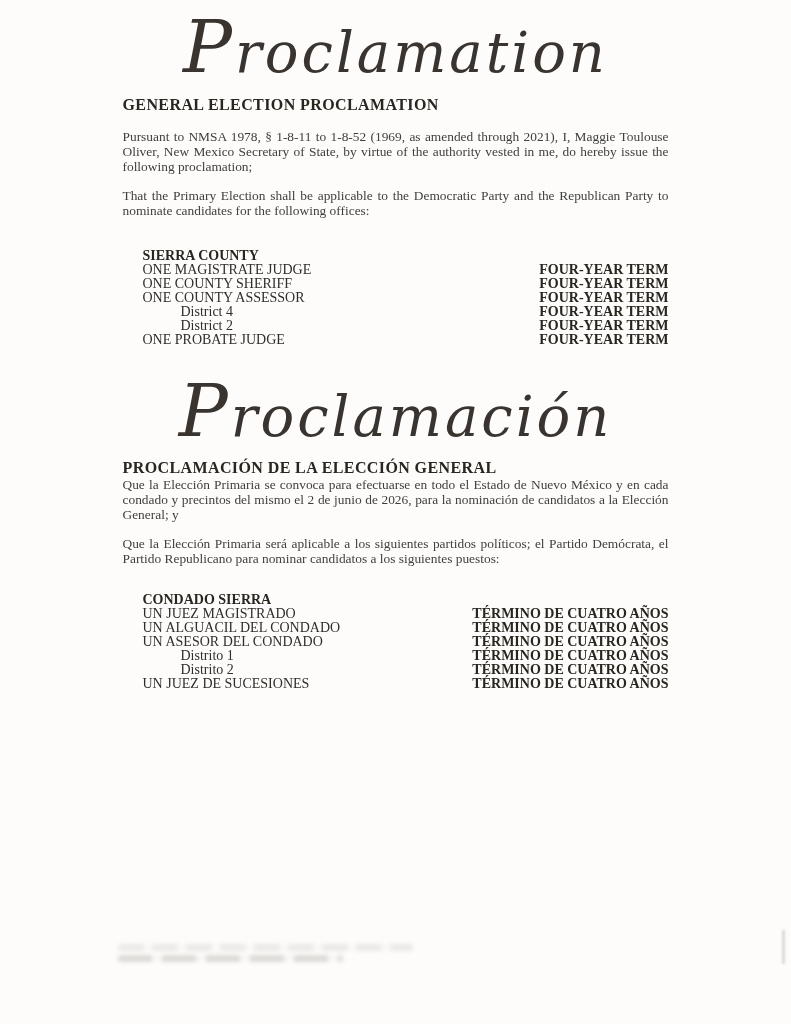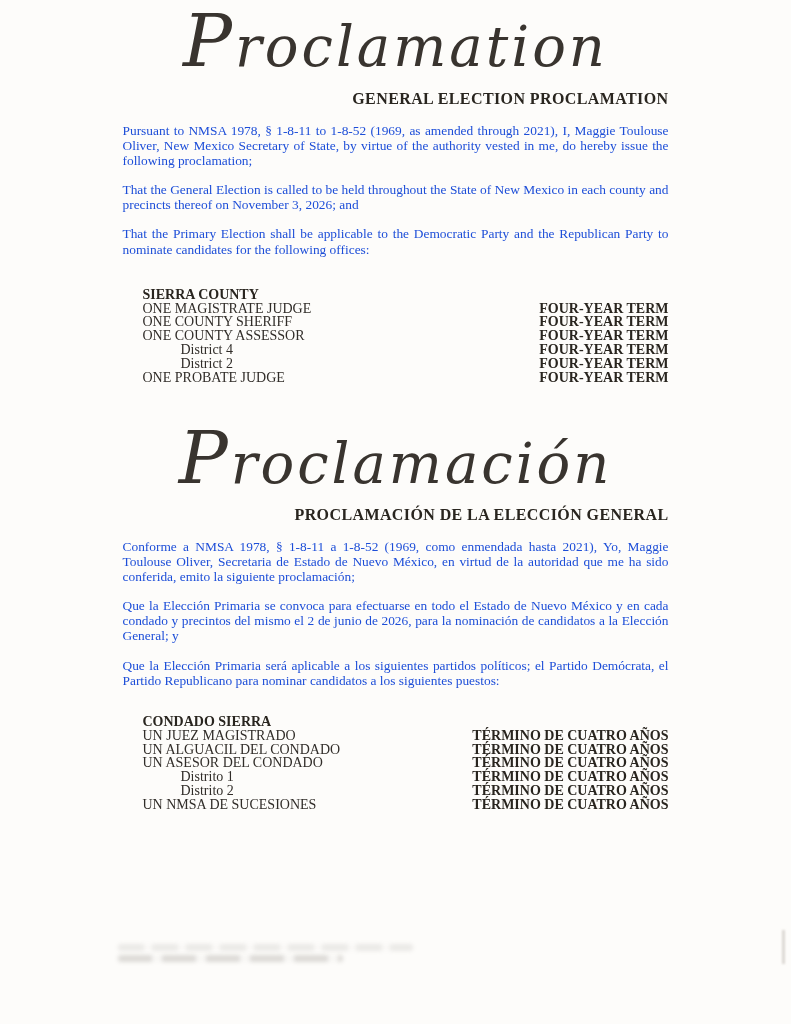--- a/index.html
+++ b/index.html
@@ -11,69 +11,70 @@
     background: #fdfcfa;
     color: #2f2b28;
     font-family: "Liberation Serif", serif;
     overflow: hidden;
     box-sizing: border-box;
   }
   .content {
     position: relative;
     width: 546px;
     margin: 0 auto;
+    padding-top: 6px;
   }
   .script-title {
     font-family: "DejaVu Serif", serif;
     font-style: italic;
     font-weight: 400;
     font-size: 56px;
     letter-spacing: 3px;
     text-align: center;
     color: #39342f;
     margin: 0;
     line-height: 82px;
     white-space: nowrap;
   }
   .script-title::first-letter { font-size: 1.3em; }
   .doc-heading {
     font-size: 16px;
     font-weight: bold;
     letter-spacing: 0.4px;
-    text-align: right;
+    text-align: left;
     margin: 2px 0 0 0;
     line-height: 18px;
     color: #29251f;
     white-space: nowrap;
   }
   .para {
     font-size: 13.4px;
     line-height: 15.1px;
     text-align: justify;
     margin: 0 0 14px 0;
-    color: #1d4ed8;
+    color: #404040;
   }
   .para.first { margin-top: 15px; }
   .offices {
     margin: 31px 0 0 20px;
     width: 526px;
     font-size: 14px;
     line-height: 13.9px;
   }
   .offices .row { display: flex; justify-content: space-between; }
   .offices .office { white-space: nowrap; color: #312d29; }
   .offices .office.bold { font-weight: bold; color: #29251f; }
   .offices .office.indent { padding-left: 38px; }
   .offices .term {
     font-weight: bold;
     white-space: nowrap;
     text-align: center;
     color: #29251f;
   }
-  .section-spanish .script-title { margin-top: 33px; line-height: 80px; }
+  .section-spanish .script-title { margin-top: 24px; line-height: 80px; }
   .section-spanish .offices { margin-top: 27px; }
   .smudge {
     position: absolute;
     left: 118px;
     top: 944px;
     width: 300px;
     height: 22px;
   }
   .smudge .line1, .smudge .line2 {
     height: 7px;
@@ -107,21 +108,20 @@
 <body>
 
 <div class="page">
   <div class="content">
 
     <section class="section-english">
       <h1 class="script-title">Proclamation</h1>
       <h2 class="doc-heading">GENERAL ELECTION PROCLAMATION</h2>
 
       <p class="para first">Pursuant to NMSA 1978, § 1-8-11 to 1-8-52 (1969, as amended through 2021), I, Maggie Toulouse Oliver, New Mexico Secretary of State, by virtue of the authority vested in me, do hereby issue the following proclamation;</p>
-      <p class="para">That the General Election is called to be held throughout the State of New Mexico in each county and precincts thereof on November 3, 2026; and</p>
       <p class="para">That the Primary Election shall be applicable to the Democratic Party and the Republican Party to nominate candidates for the following offices:</p>
 
       <div class="offices">
         <div class="row">
           <span class="office bold">SIERRA COUNTY</span>
         </div>
         <div class="row">
           <span class="office">ONE MAGISTRATE JUDGE</span>
           <span class="term">FOUR-YEAR TERM</span>
         </div>
@@ -145,21 +145,20 @@
           <span class="office">ONE PROBATE JUDGE</span>
           <span class="term">FOUR-YEAR TERM</span>
         </div>
       </div>
     </section>
 
     <section class="section-spanish">
       <h1 class="script-title">Proclamación</h1>
       <h2 class="doc-heading">PROCLAMACIÓN DE LA ELECCIÓN GENERAL</h2>
 
-      <p class="para first">Conforme a NMSA 1978, § 1-8-11 a 1-8-52 (1969, como enmendada hasta 2021), Yo, Maggie Toulouse Oliver, Secretaria de Estado de Nuevo México, en virtud de la autoridad que me ha sido conferida, emito la siguiente proclamación;</p>
       <p class="para">Que la Elección Primaria se convoca para efectuarse en todo el Estado de Nuevo México y en cada condado y precintos del mismo el 2 de junio de 2026, para la nominación de candidatos a la Elección General; y</p>
       <p class="para">Que la Elección Primaria será aplicable a los siguientes partidos políticos; el Partido Demócrata, el Partido Republicano para nominar candidatos a los siguientes puestos:</p>
 
       <div class="offices">
         <div class="row">
           <span class="office bold">CONDADO SIERRA</span>
         </div>
         <div class="row">
           <span class="office">UN JUEZ MAGISTRADO</span>
           <span class="term">TÉRMINO DE CUATRO AÑOS</span>
@@ -174,21 +173,21 @@
         </div>
         <div class="row">
           <span class="office indent">Distrito 1</span>
           <span class="term">TÉRMINO DE CUATRO AÑOS</span>
         </div>
         <div class="row">
           <span class="office indent">Distrito 2</span>
           <span class="term">TÉRMINO DE CUATRO AÑOS</span>
         </div>
         <div class="row">
-          <span class="office">UN NMSA DE SUCESIONES</span>
+          <span class="office">UN JUEZ DE SUCESIONES</span>
           <span class="term">TÉRMINO DE CUATRO AÑOS</span>
         </div>
       </div>
     </section>
   </div>
 
   <div class="smudge">
     <div class="line1"></div>
     <div class="line2"></div>
   </div>

